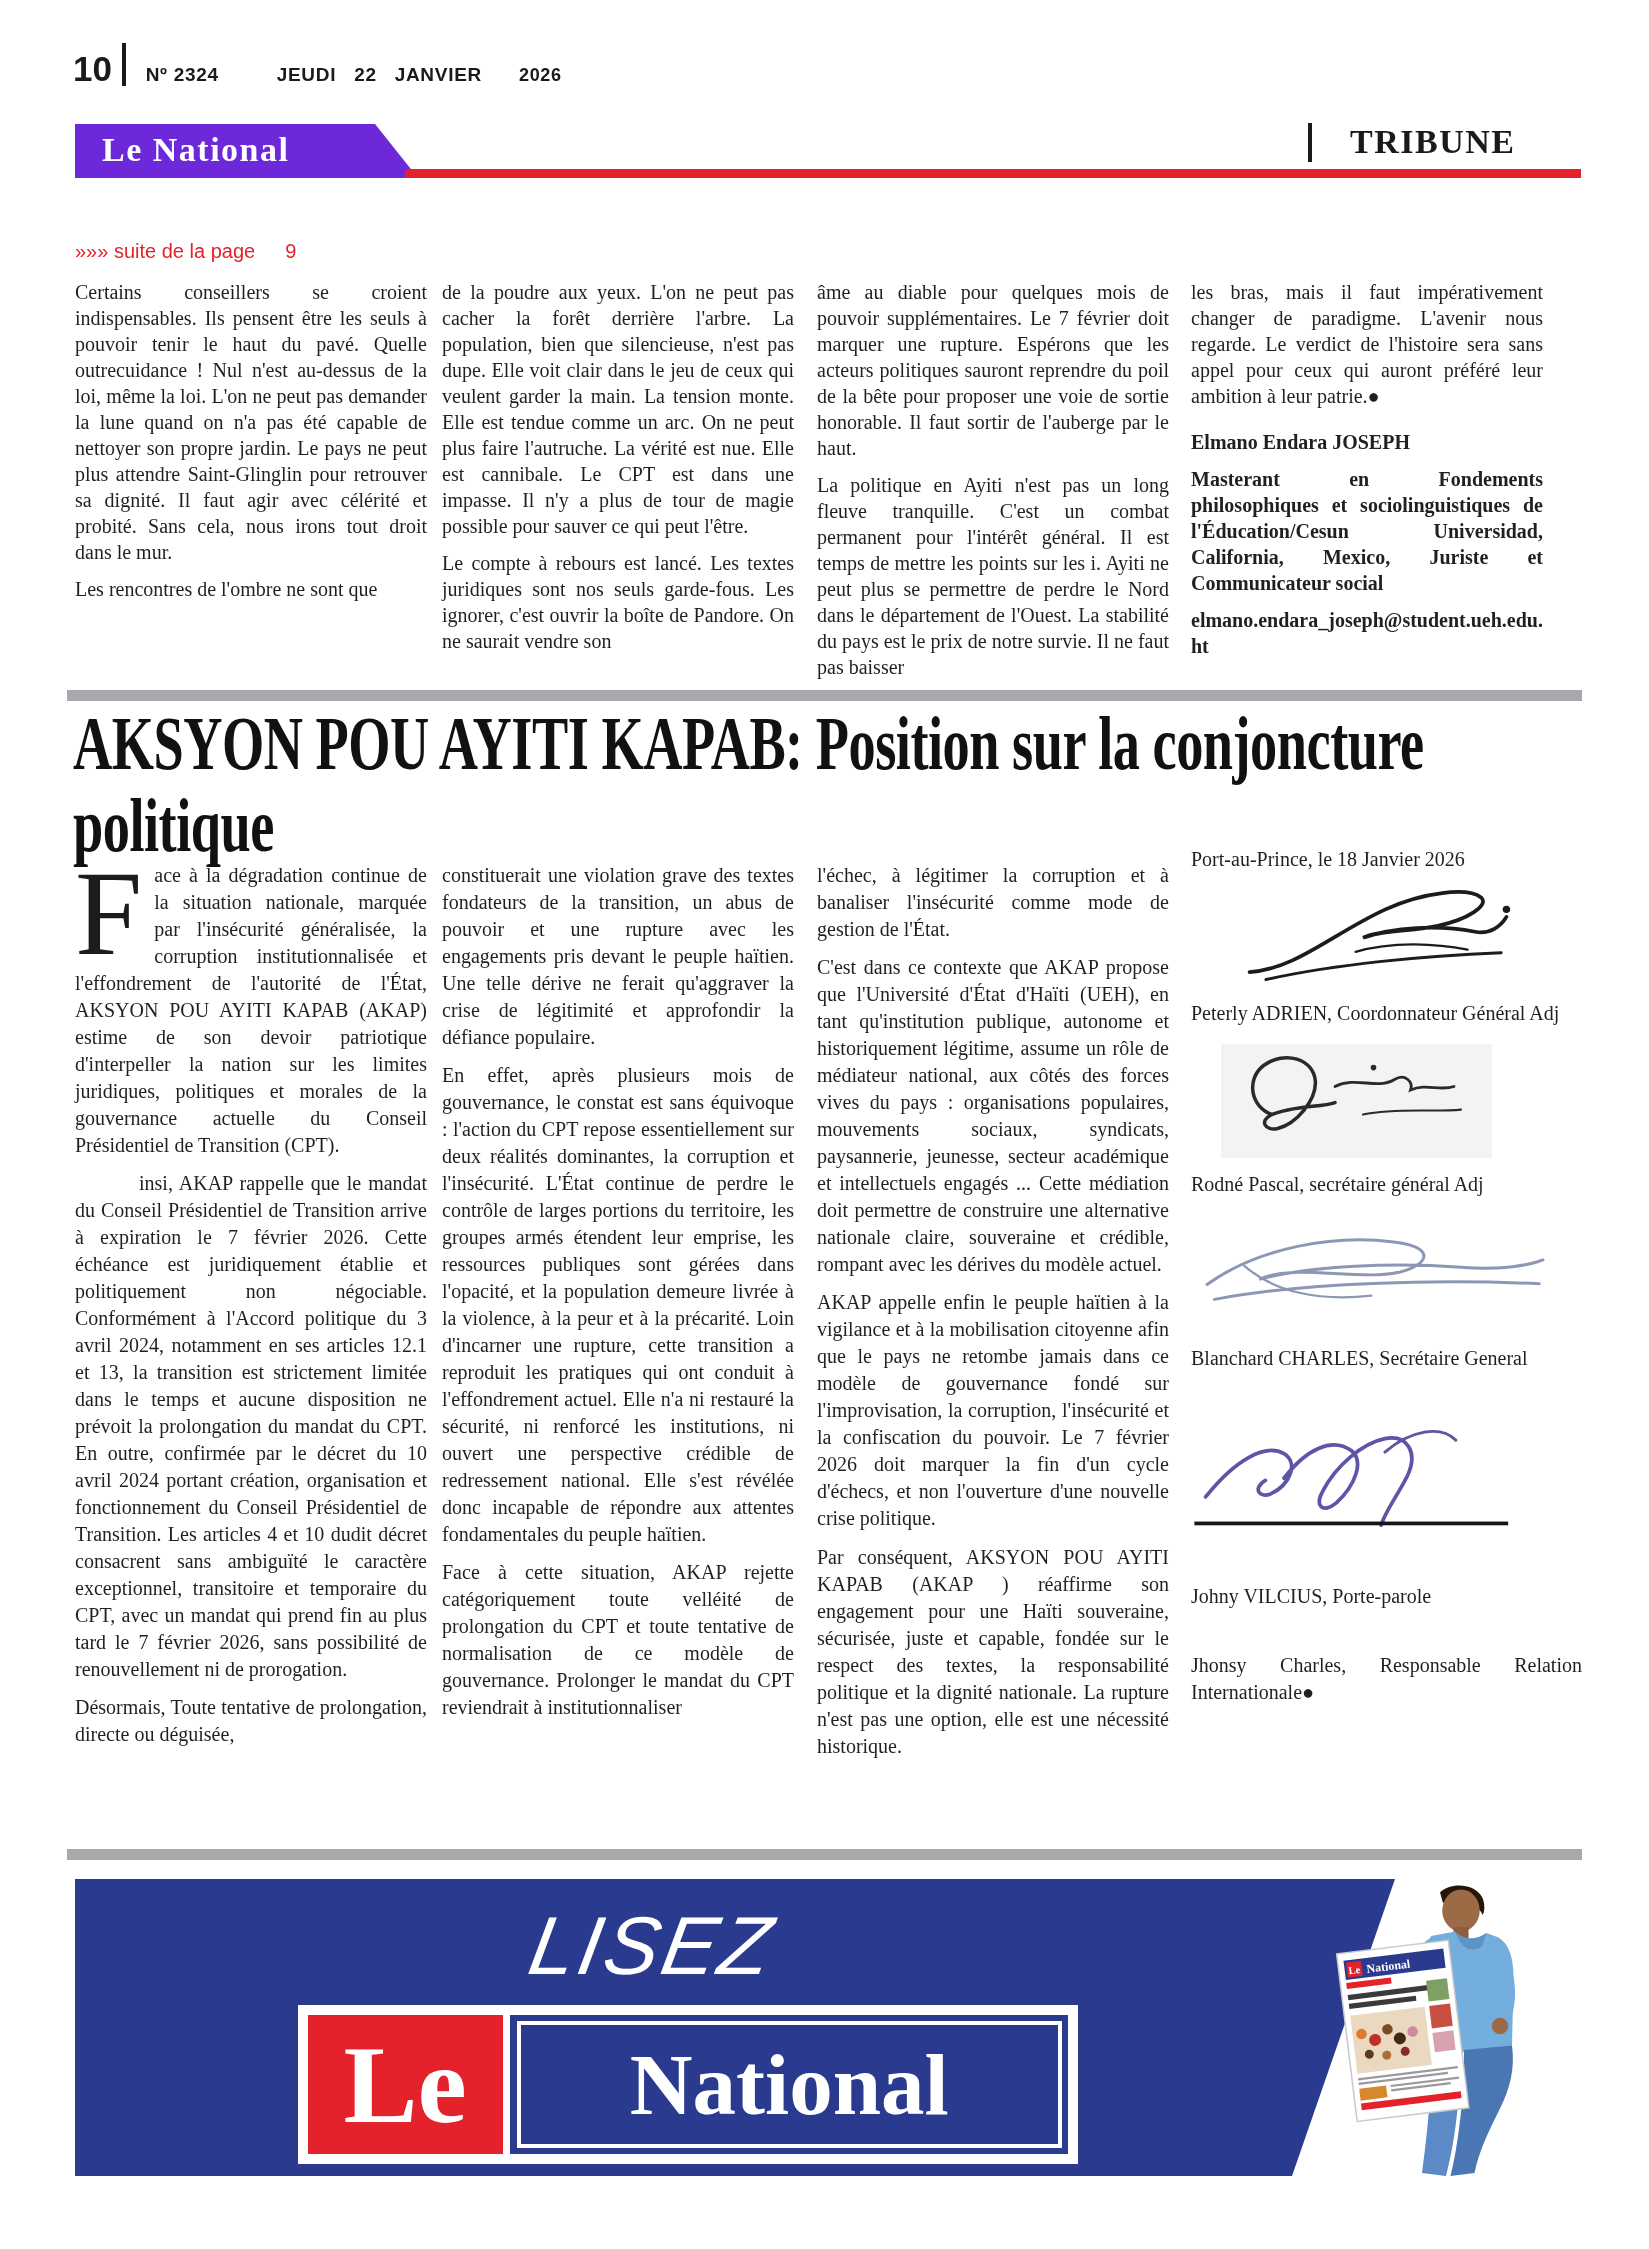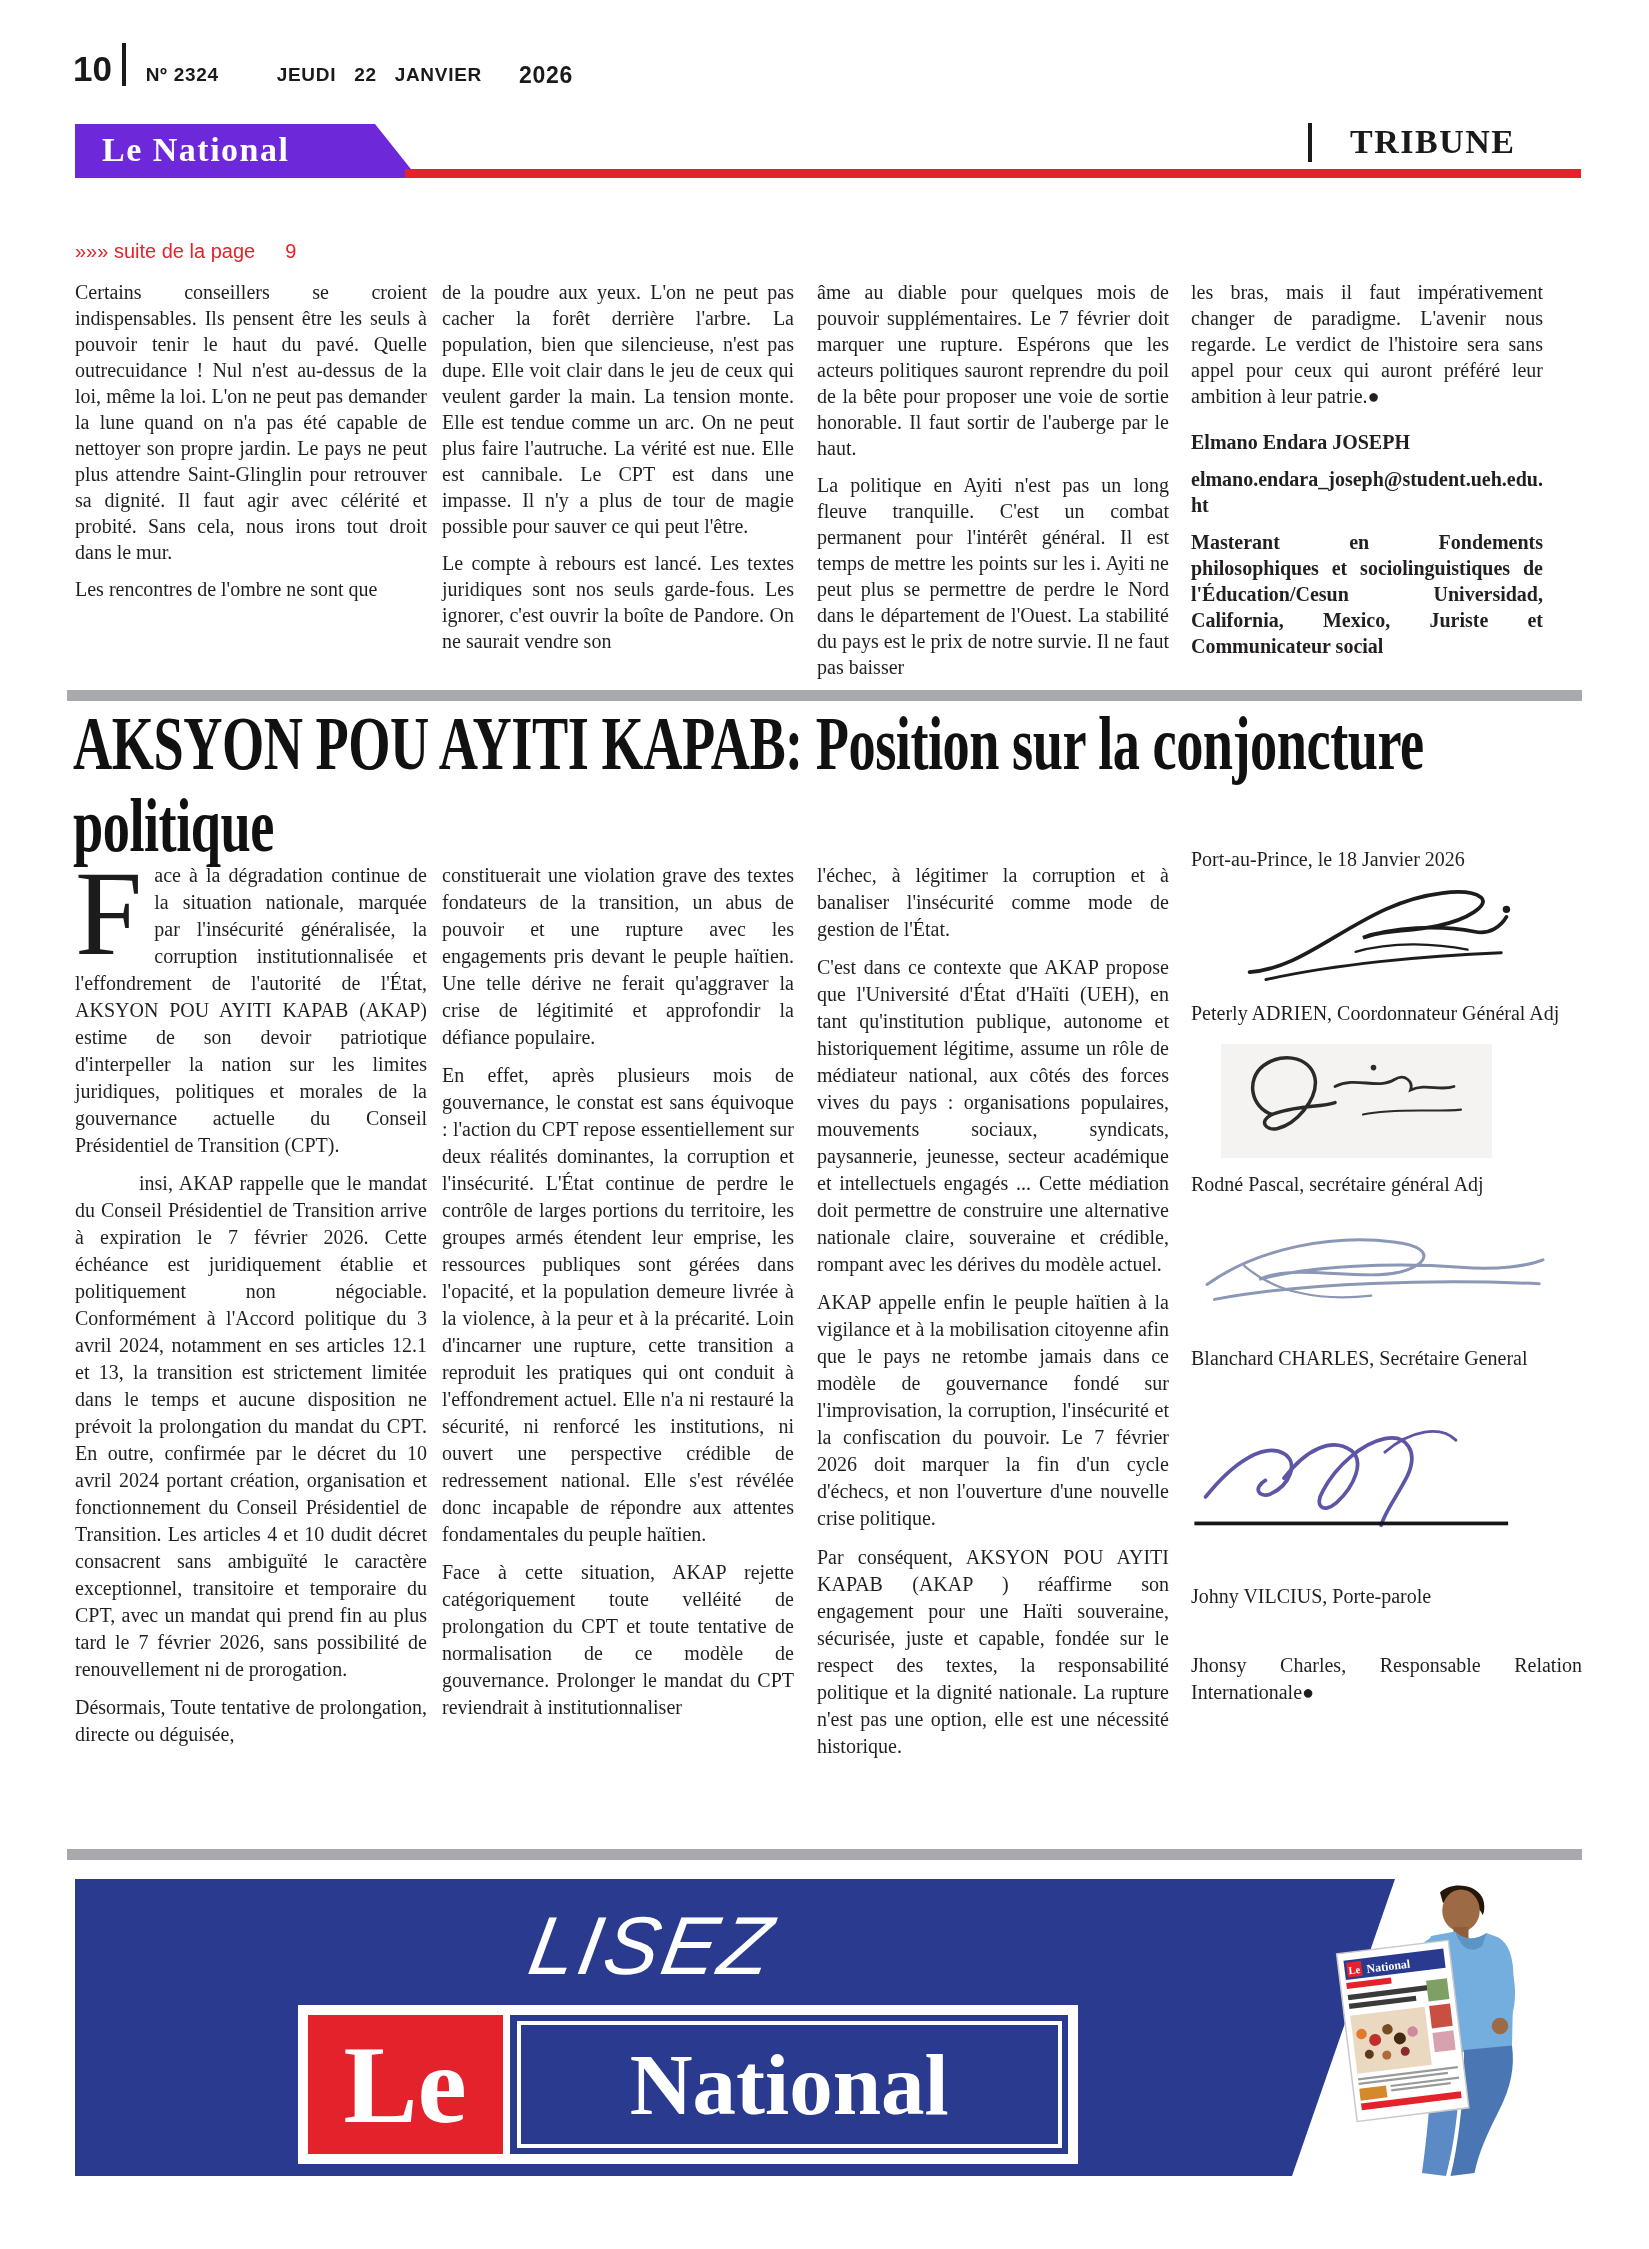--- a/index.html
+++ b/index.html
@@ -6,21 +6,21 @@
   .page { position:relative; width:1650px; height:2250px; background:#ffffff;
           font-family:"Liberation Serif", serif; color:#231f20; overflow:hidden; margin:0 auto; }
 
   
   .pagenum-row { position:absolute; left:73px; top:43px; display:flex; align-items:flex-end;
                  font-family:"Liberation Sans", sans-serif; font-weight:bold; color:#1a1a1a; }
   .pn-number { font-size:35px; line-height:35px; }
   .pn-bar { width:3.7px; height:43px; background:#1a1a1a; margin:0 19.5px 0 10.5px; }
   .pn-issue { font-size:19px; line-height:22.5px; letter-spacing:0.7px; margin-right:58px; }
   .pn-date  { font-size:19px; line-height:22.5px; letter-spacing:0.7px; word-spacing:12px; margin-right:37px; }
-  .pn-year  { font-size:23px; line-height:22.5px; letter-spacing:0.7px; }
+  .pn-year  { font-size:18px; line-height:22.5px; letter-spacing:0.7px; }
 
   .brand-banner { position:absolute; left:75px; top:124px; width:343px; height:54px; background:#6d28d9;
                   clip-path:polygon(0 0, 300px 0, 343px 54px, 0 54px); }
   .brand-text { position:absolute; left:27px; top:0; height:54px; line-height:52px; color:#ffffff;
                 font-size:34px; font-weight:bold; letter-spacing:1.5px; }
   .red-rule { position:absolute; left:405px; top:169px; width:1176px; height:9px; background:#e4222b; }
   .tribune-sep { position:absolute; left:1308px; top:123px; width:3.7px; height:39px; background:#1a1a1a; }
   .tribune { position:absolute; left:1350px; top:123px; width:229px; 
              font-size:34px; font-weight:bold; letter-spacing:1.5px; color:#1a1a1a; }
   .suite { position:absolute; left:75px; top:240px; font-family:"Liberation Sans", sans-serif;
@@ -108,22 +108,22 @@
     </div>
   <div class="body-col s1" style="left:817px; top:279px;">
 
   <p>âme au diable pour quelques mois de pouvoir supplémentaires. Le 7 février doit marquer une rupture. Espérons que les acteurs politiques sauront reprendre du poil de la bête pour proposer une voie de sortie honorable. Il faut sortir de l'auberge par le haut.</p>
       <p>La politique en Ayiti n'est pas un long fleuve tranquille. C'est un combat permanent pour l'intérêt général. Il est temps de mettre les points sur les i. Ayiti ne peut plus se permettre de perdre le Nord dans le département de l'Ouest. La stabilité du pays est le prix de notre survie. Il ne faut pas baisser</p>
     </div>
   <div class="body-col s1" style="left:1191px; top:279px;">
 
   <p>les bras, mais il faut impérativement changer de paradigme. L'avenir nous regarde. Le verdict de l'histoire sera sans appel pour ceux qui auront préféré leur ambition à leur patrie.●</p>
       <p class="bold author-gap">Elmano Endara JOSEPH</p>
+      <p class="bold">Masterant en Fondements philosophiques et sociolinguistiques de l'Éducation/Cesun Universidad, California, Mexico, Juriste et Communicateur social</p>
       <p class="bold email">elmano.endara_joseph@student.ueh.edu.ht</p>
-      <p class="bold">Masterant en Fondements philosophiques et sociolinguistiques de l'Éducation/Cesun Universidad, California, Mexico, Juriste et Communicateur social</p>
     </div>
 
   <div class="graybar" style="top:690px;"></div>
   <h1 class="headline" style="margin:0;">AKSYON POU AYITI KAPAB: Position sur la conjoncture politique</h1>
 
   <div class="body-col s2" style="left:75px; top:862px;">
     <p><span class="dropcap">F</span><span>ace à la dégradation continue de la situation nationale, marquée par l'insécurité généralisée, la corruption institutionnalisée et l'effondrement de l'autorité de l'État, AKSYON POU AYITI KAPAB (AKAP) estime de son devoir patriotique d'interpeller la nation sur les limites juridiques, politiques et morales de la gouvernance actuelle du Conseil Présidentiel de Transition (CPT).</span></p>
     <div>
 
     <p class="indent">insi, AKAP rappelle que le mandat du Conseil Présidentiel de Transition arrive à expiration le 7 février 2026. Cette échéance est juridiquement établie et politiquement non négociable. Conformément à l'Accord politique du 3 avril 2024, notamment en ses articles 12.1 et 13, la transition est strictement limitée dans le temps et aucune disposition ne prévoit la prolongation du mandat du CPT. En outre, confirmée par le décret du 10 avril 2024 portant création, organisation et fonctionnement du Conseil Présidentiel de Transition. Les articles 4 et 10 dudit décret consacrent sans ambiguïté le caractère exceptionnel, transitoire et temporaire du CPT, avec un mandat qui prend fin au plus tard le 7 février 2026, sans possibilité de renouvellement ni de prorogation.</p>

